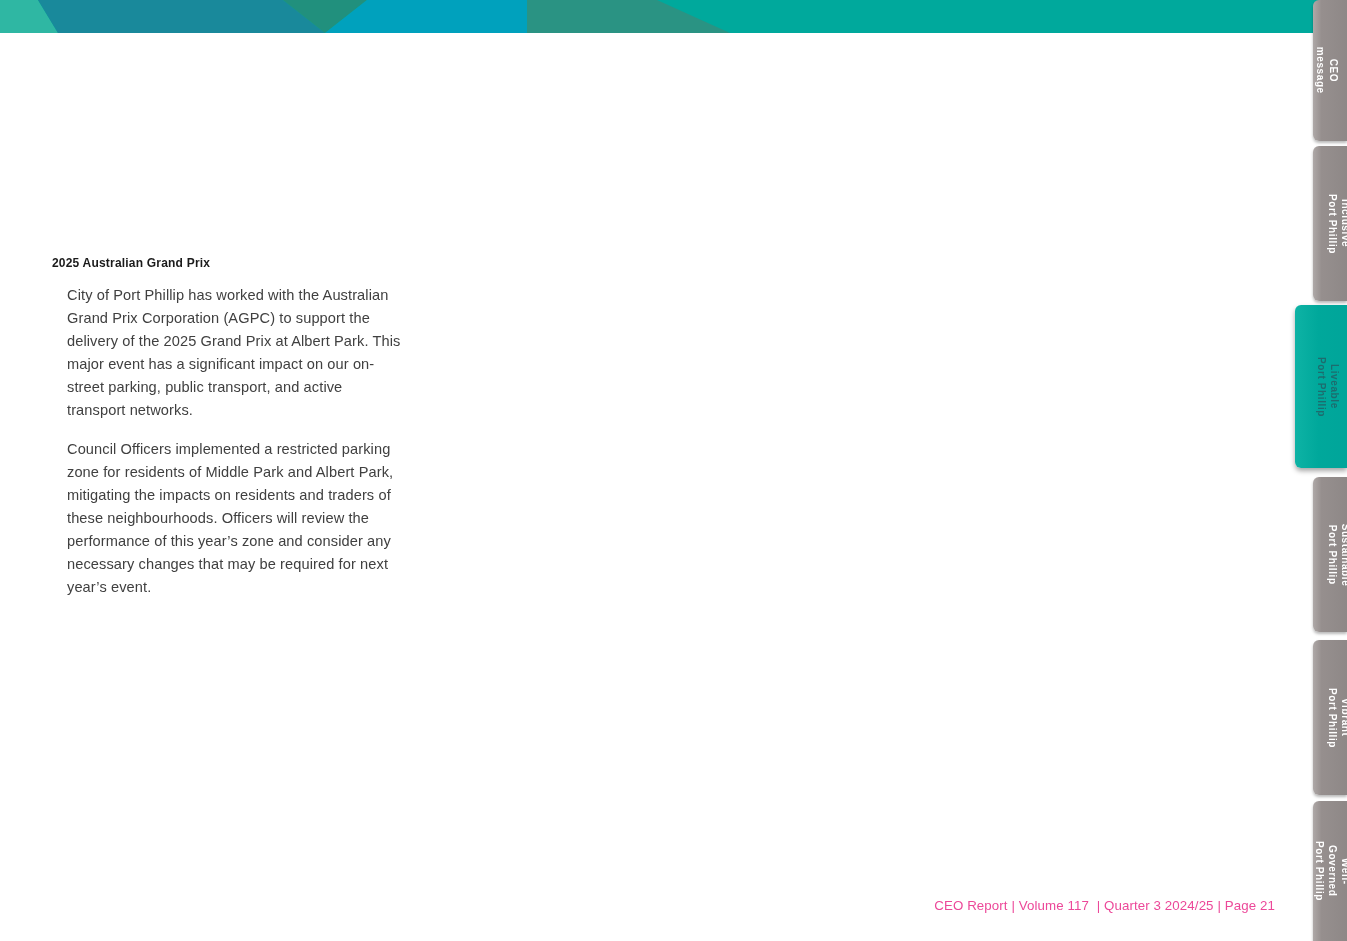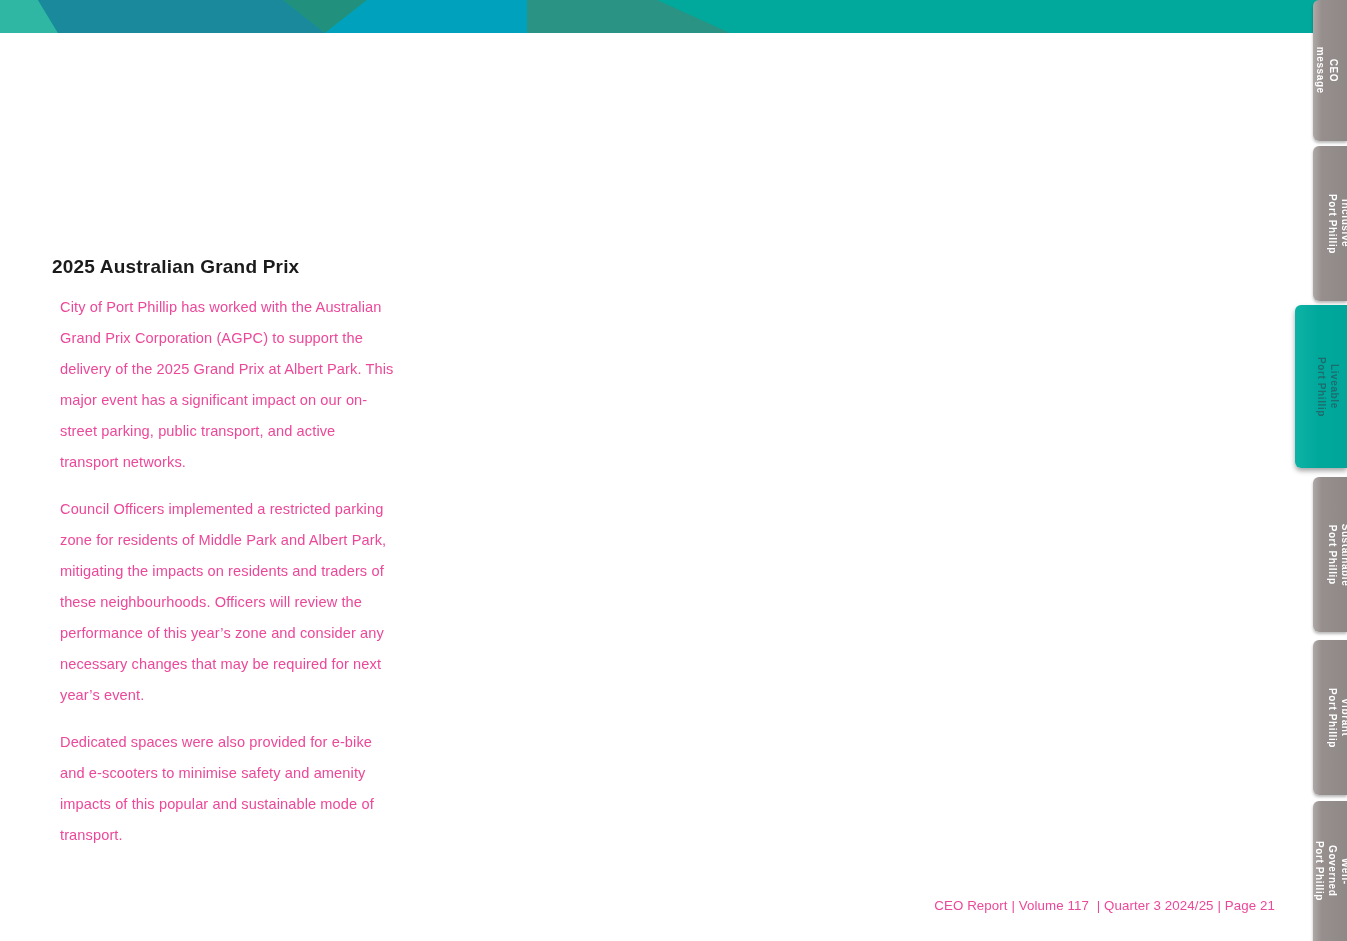--- a/index.html
+++ b/index.html
@@ -8,26 +8,26 @@
     background:#ffffff;
     font-family:"Liberation Sans",sans-serif;
   }
 
   
   .band{position:absolute;top:0;left:0;width:1347px;height:33px;display:block;}
 
   
   .article{position:absolute;left:52px;top:256px;width:440px;color:#232323;}
   .heading{
-    font-size:19px;font-weight:700;letter-spacing:.2px;
+    font-size:12px;font-weight:700;letter-spacing:.2px;
     color:#1b1b1b;margin:0 0 14px 0;
   }
   .para{
-    font-size:14.6px;line-height:31px;letter-spacing:.1px;
-    margin:0 0 16px 8px;white-space:pre-line;color:#ec4899;
+    font-size:14.6px;line-height:23px;letter-spacing:.1px;
+    margin:0 0 16px 15px;white-space:pre-line;color:#404040;
   }
 
   
   .footer{
     position:absolute;right:72px;top:898px;
     font-size:13.3px;color:#ec4899;white-space:pre;letter-spacing:.1px;
   }
 
   
   .tabs{position:absolute;top:0;right:0;width:60px;height:941px;}
@@ -77,24 +77,20 @@
 major event has a significant impact on our on-
 street parking, public transport, and active
 transport networks.</p>
     <p class="para">Council Officers implemented a restricted parking
 zone for residents of Middle Park and Albert Park,
 mitigating the impacts on residents and traders of
 these neighbourhoods. Officers will review the
 performance of this year’s zone and consider any
 necessary changes that may be required for next
 year’s event.</p>
-    <p class="para">Dedicated spaces were also provided for e-bike
-and e-scooters to minimise safety and amenity
-impacts of this popular and sustainable mode of
-transport.</p>
   </main>
 
   <div class="footer">CEO Report | Volume 117  | Quarter 3 2024/25 | Page 21</div>
 
   <nav class="tabs">
     <div class="tab t1">
       <span class="tab-label">CEO message</span>
     </div>
     <div class="tab t2">
       <span class="tab-label">Inclusive

